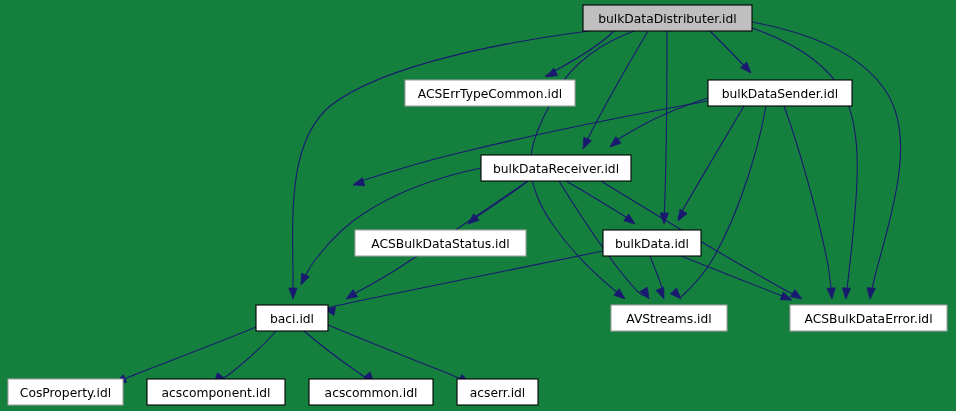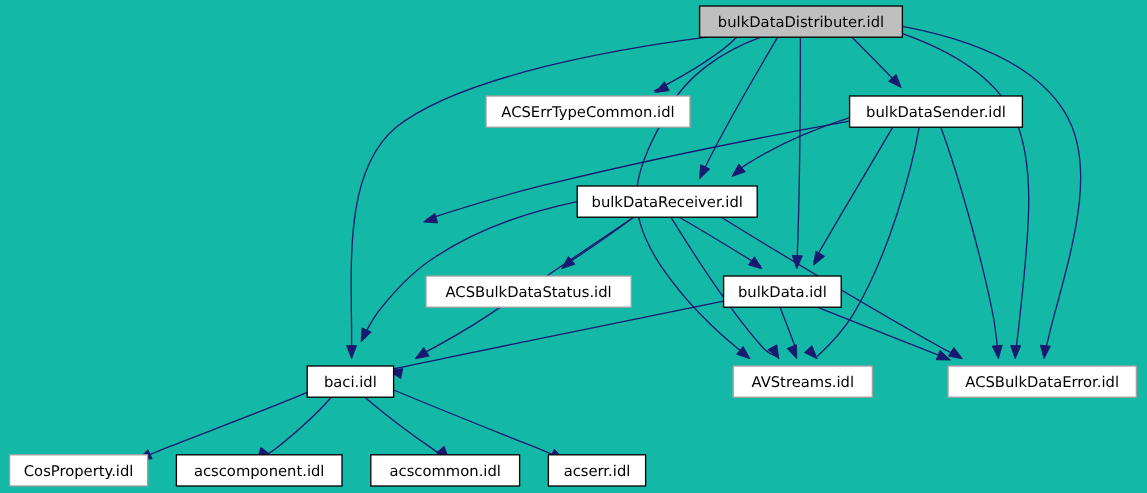--- a/index.html
+++ b/index.html
@@ -4,21 +4,21 @@
 <style>
   html, body {
     margin: 0;
     padding: 0;
     background: #ffffff;
   }
   #canvas-wrap {
     position: relative;
     width: 956px;
     height: 411px;
-    background: #14b8a6;
+    background: #15803d;
     overflow: hidden;
     font-family: "DejaVu Sans", sans-serif;
   }
   svg#graph {
     position: absolute;
     left: 0;
     top: 0;
     width: 956px;
     height: 411px;
   }

